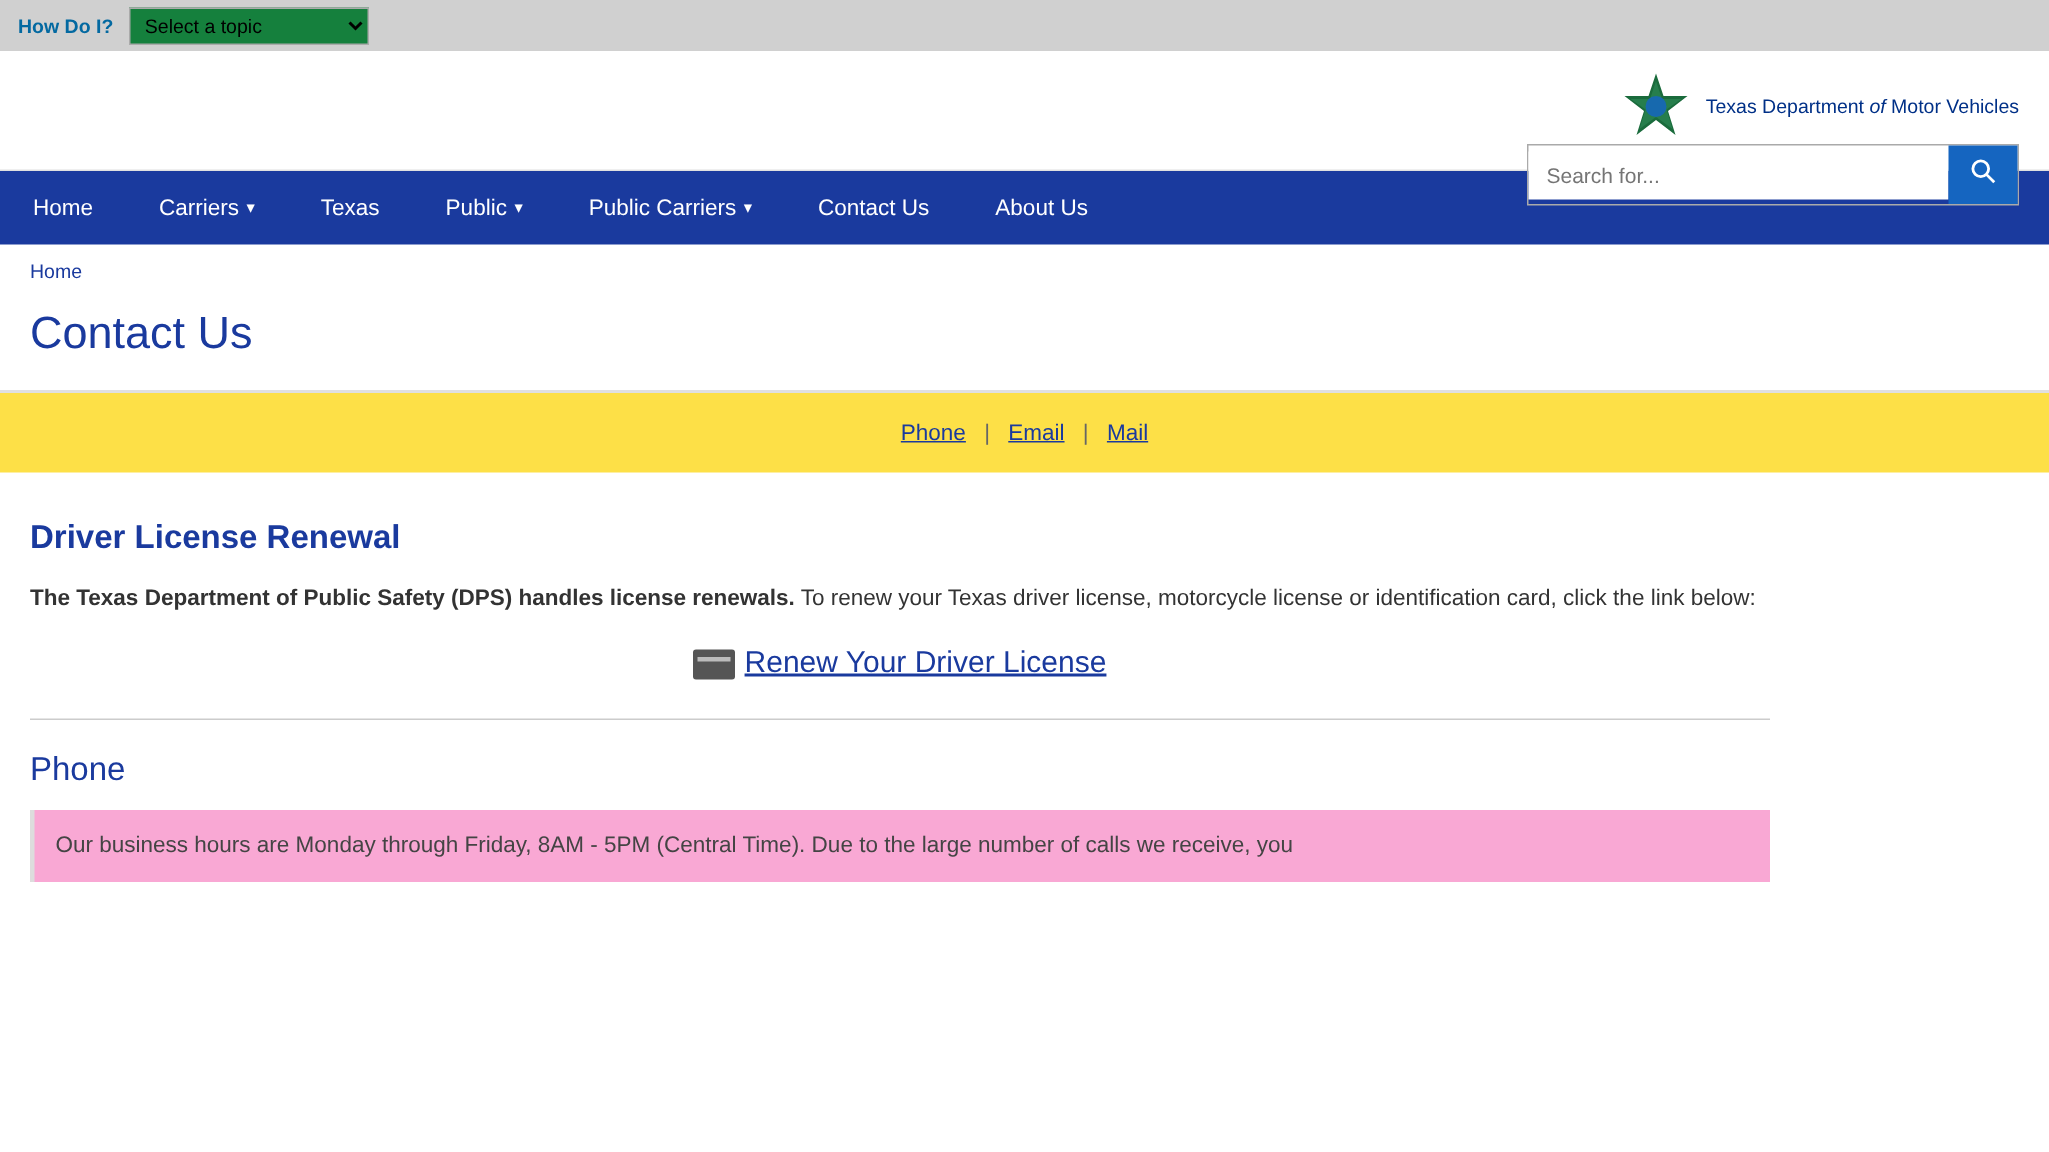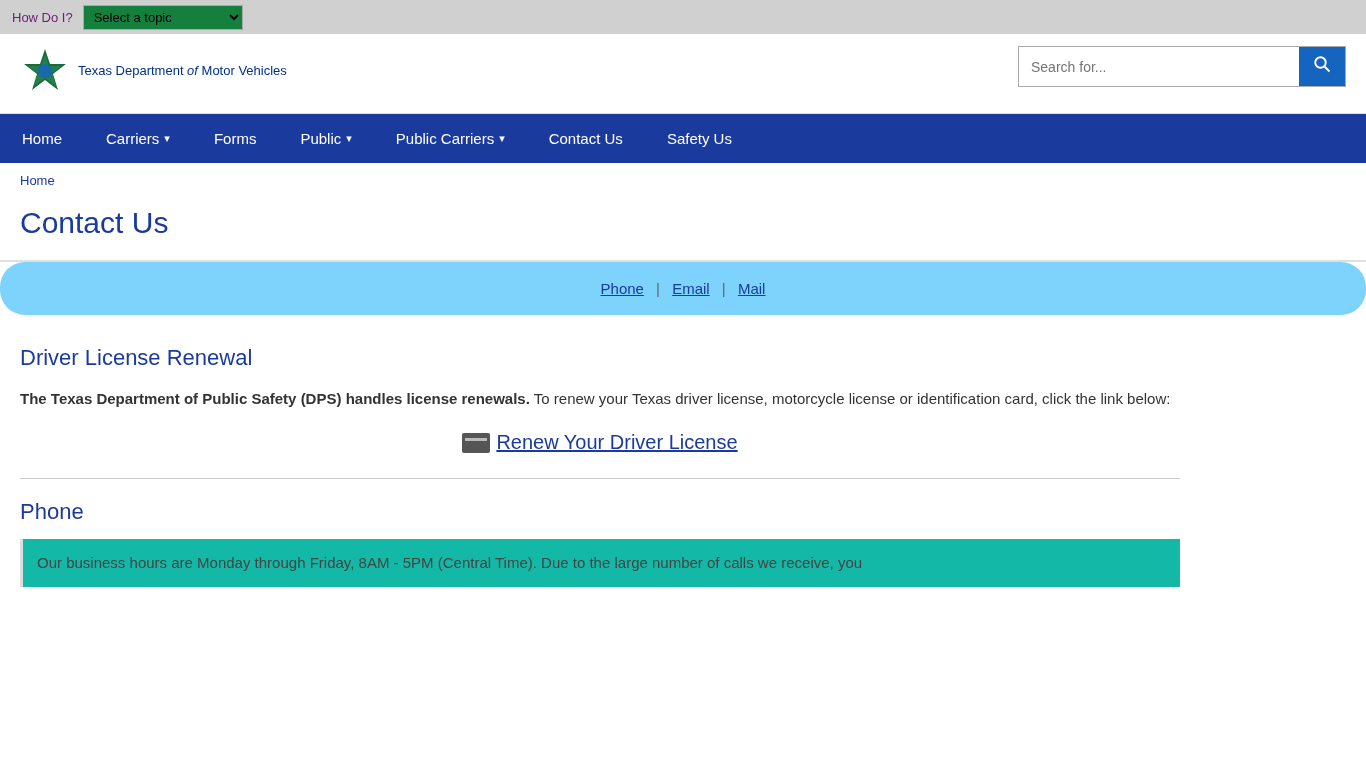--- a/index.html
+++ b/index.html
@@ -9,41 +9,42 @@
     .top-bar {
       background: #d0d0d0;
       padding: 5px 12px;
       display: flex;
       align-items: center;
       gap: 10px;
       height: 34px;
     }
     .top-bar label {
       font-size: 13px;
-      color: #701a75;
-      font-weight: normal;
+      color: #0369a1;
+      font-weight: bold;
     }
     .top-bar select {
       padding: 3px 6px;
       font-size: 13px;
       border: 1px solid #aaa;
       background: #15803d;
       min-width: 160px;
       cursor: pointer;
     }
 
     
     .header {
       background: #fff;
       padding: 12px 20px;
       display: flex;
-      align-items: flex-start;
+      align-items: flex-end;
       justify-content: space-between;
       border-bottom: 1px solid #e0e0e0;
       height: 80px;
+      flex-direction: column;
     }
     .logo {
       display: flex;
       align-items: center;
       gap: 8px;
     }
     .logo-star {
       width: 50px;
       height: 50px;
     }
@@ -114,45 +115,44 @@
       border-bottom: 2px solid #e0e0e0;
     }
     .page-title {
       font-size: 30px;
       color: #1a3a9e;
       font-weight: normal;
     }
 
     
     .quick-links {
-      background: #7dd3fc;
+      background: #fde047;
       padding: 18px 20px;
       text-align: center;
       font-size: 15px;
-      border-radius: 25px;
     }
     .quick-links a {
       color: #1a3a9e;
       text-decoration: underline;
       cursor: pointer;
     }
     .quick-links .sep {
       margin: 0 8px;
       color: #666;
     }
 
     
     .content {
       padding: 30px 20px 20px 20px;
       max-width: 1200px;
     }
     .section-title {
       font-size: 22px;
       color: #1a3a9e;
-      font-weight: normal;
+      font-weight: bold;
       margin-bottom: 16px;
     }
     .section-body {
       font-size: 15px;
       line-height: 1.6;
       margin-bottom: 20px;
     }
     .section-body strong {
       font-weight: bold;
     }
@@ -195,21 +195,21 @@
     .phone-section-title {
       font-size: 22px;
       color: #1a3a9e;
       font-weight: normal;
       margin-bottom: 14px;
     }
     .phone-body {
       font-size: 15px;
       line-height: 1.6;
       color: #444;
-      background: #14b8a6;
+      background: #f9a8d4;
       padding: 12px 14px;
       border-left: 3px solid #ddd;
     }
   </style>
 </head>
 <body>
 
 <div class="top-bar">
   <label>How Do I?</label>
   <select><option>Select a topic</option><option>Register a Vehicle</option><option>Get a Driver License</option><option>Renew Registration</option><option>Replace a Title</option></select>
@@ -237,31 +237,31 @@
     </button>
   </div>
 </div>
 
 <nav>
   <a>Home</a>
   <a>
     <span>Carriers</span>
     <span class="nav-arrow">▾</span>
   </a>
-  <a>Forms</a>
+  <a>Texas</a>
   <a>
     <span>Public</span>
     <span class="nav-arrow">▾</span>
   </a>
   <a>
     <span>Public Carriers</span>
     <span class="nav-arrow">▾</span>
   </a>
   <a>Contact Us</a>
-  <a>Safety Us</a>
+  <a>About Us</a>
 </nav>
 
 <div class="breadcrumb">
   <a>Home</a>
 </div>
 
 <div class="page-title-section">
   <h1 class="page-title">Contact Us</h1>
 </div>
 

